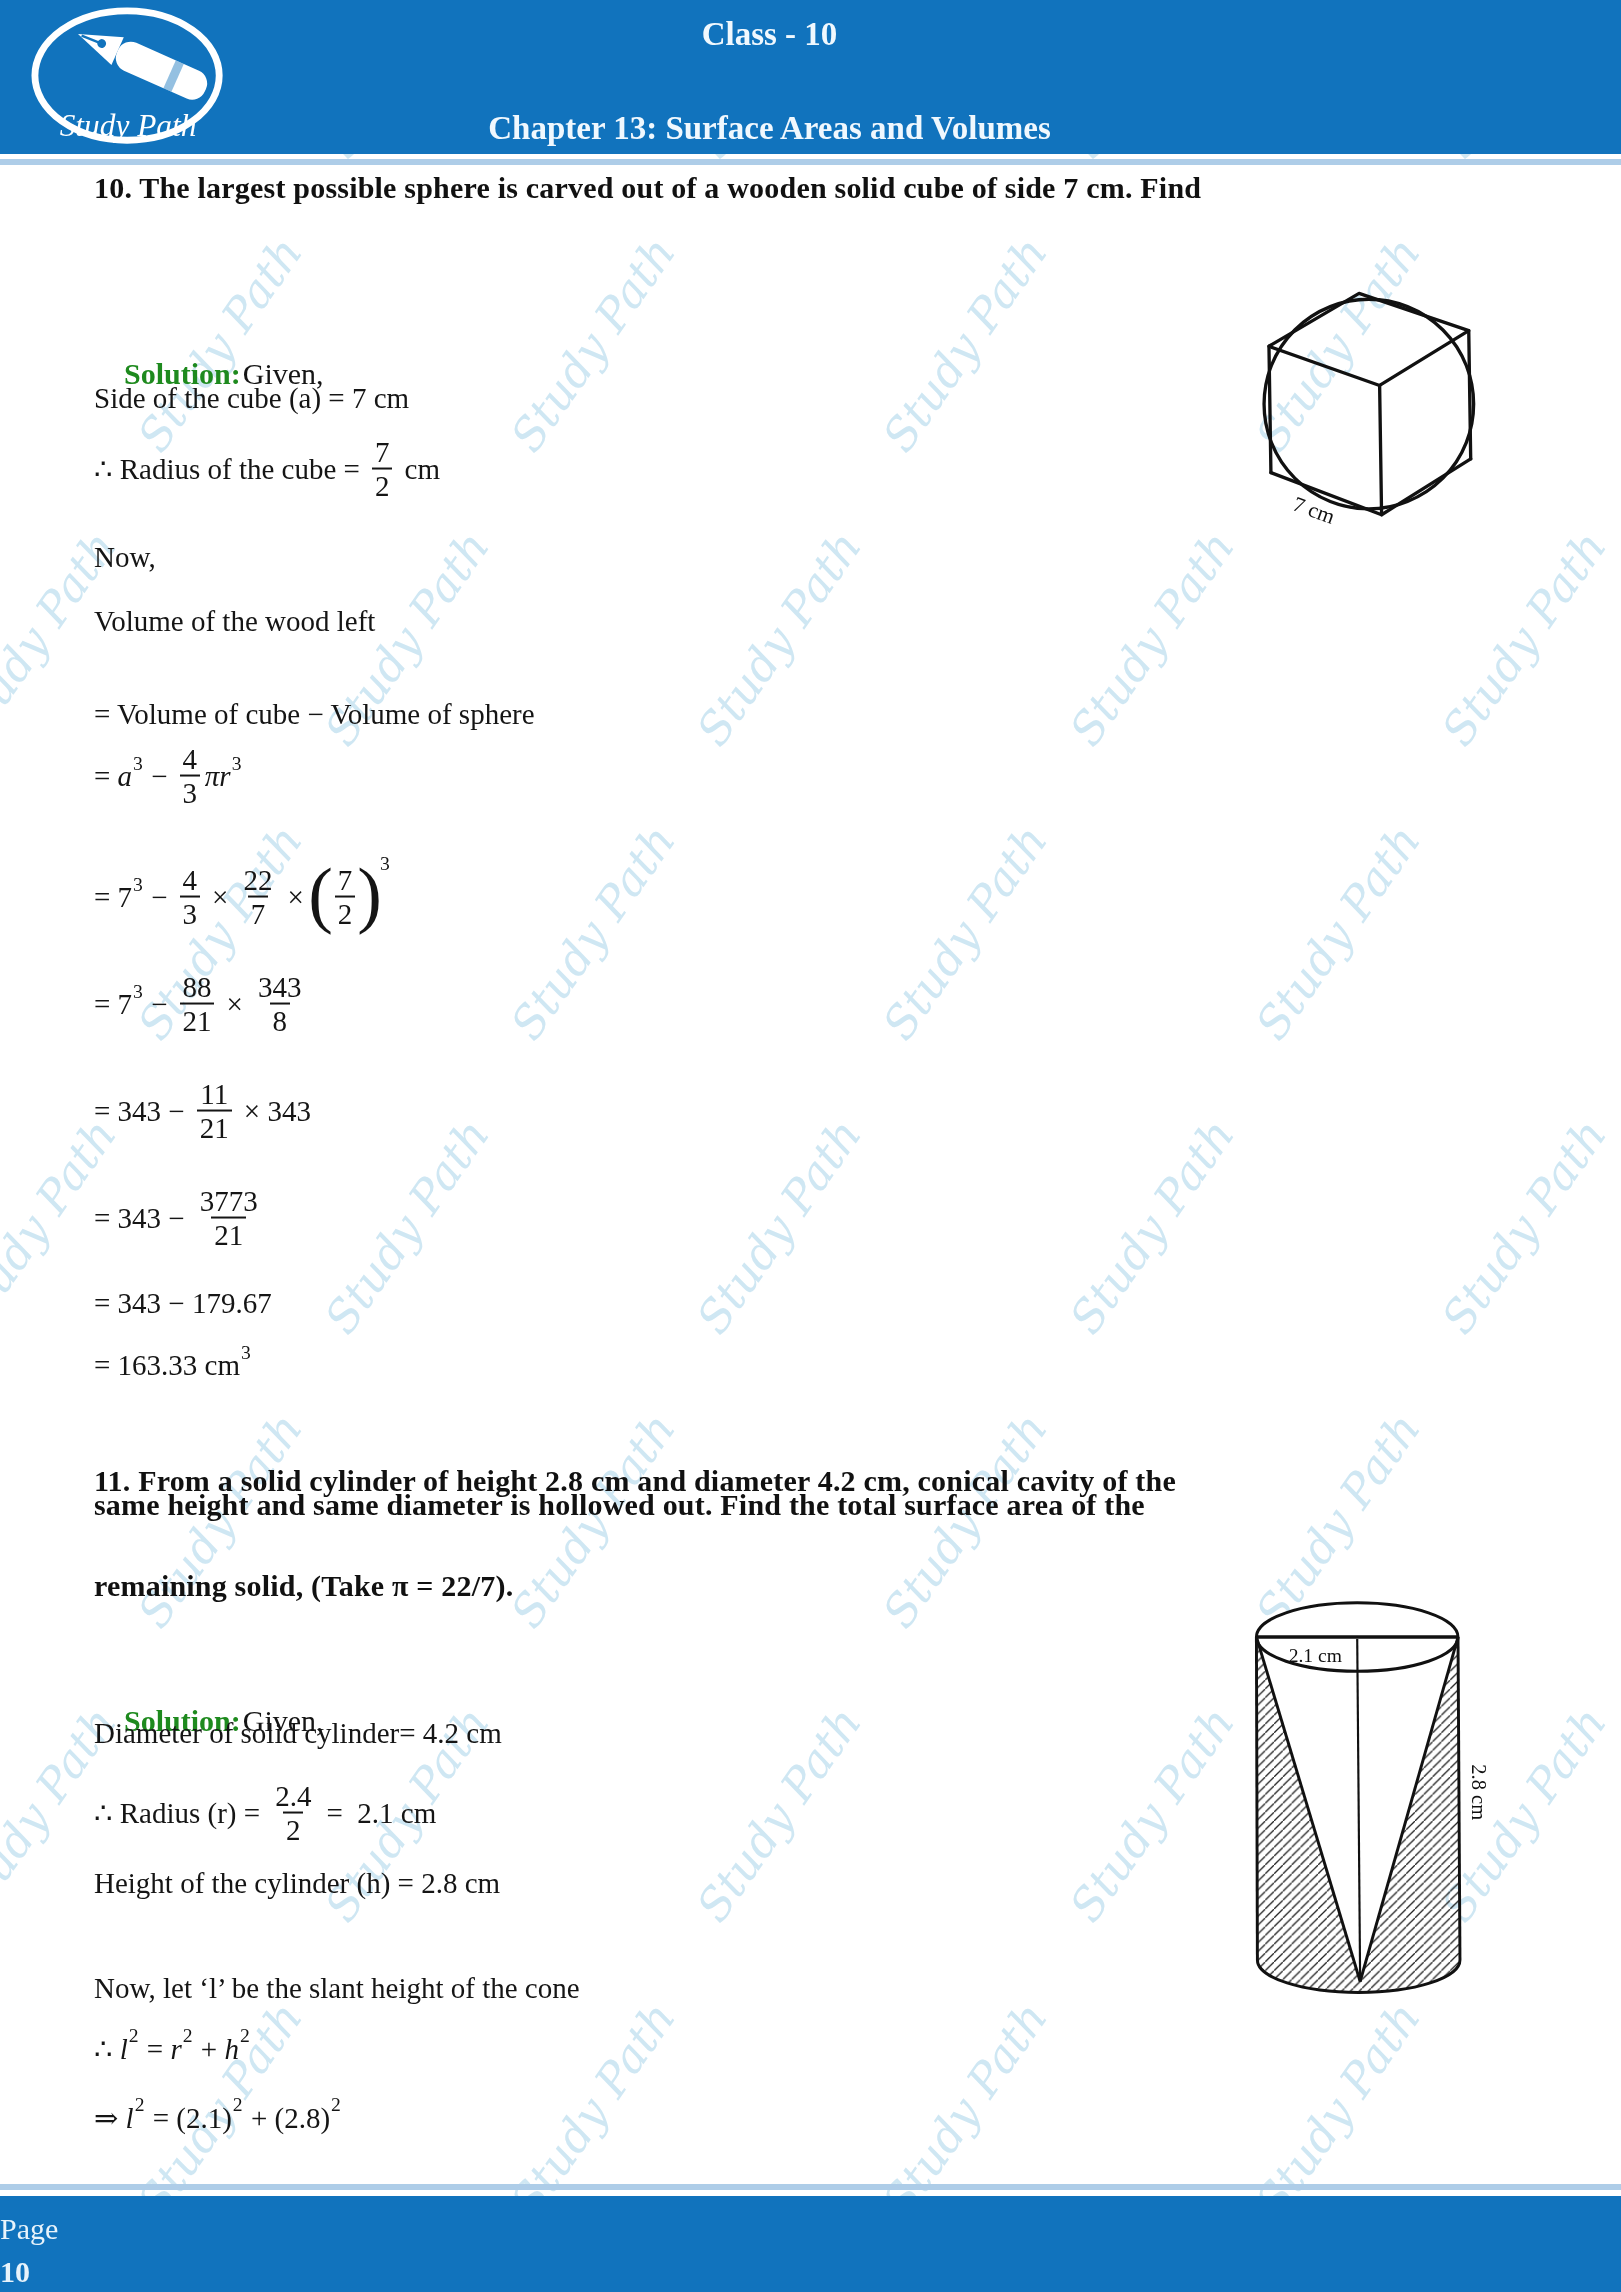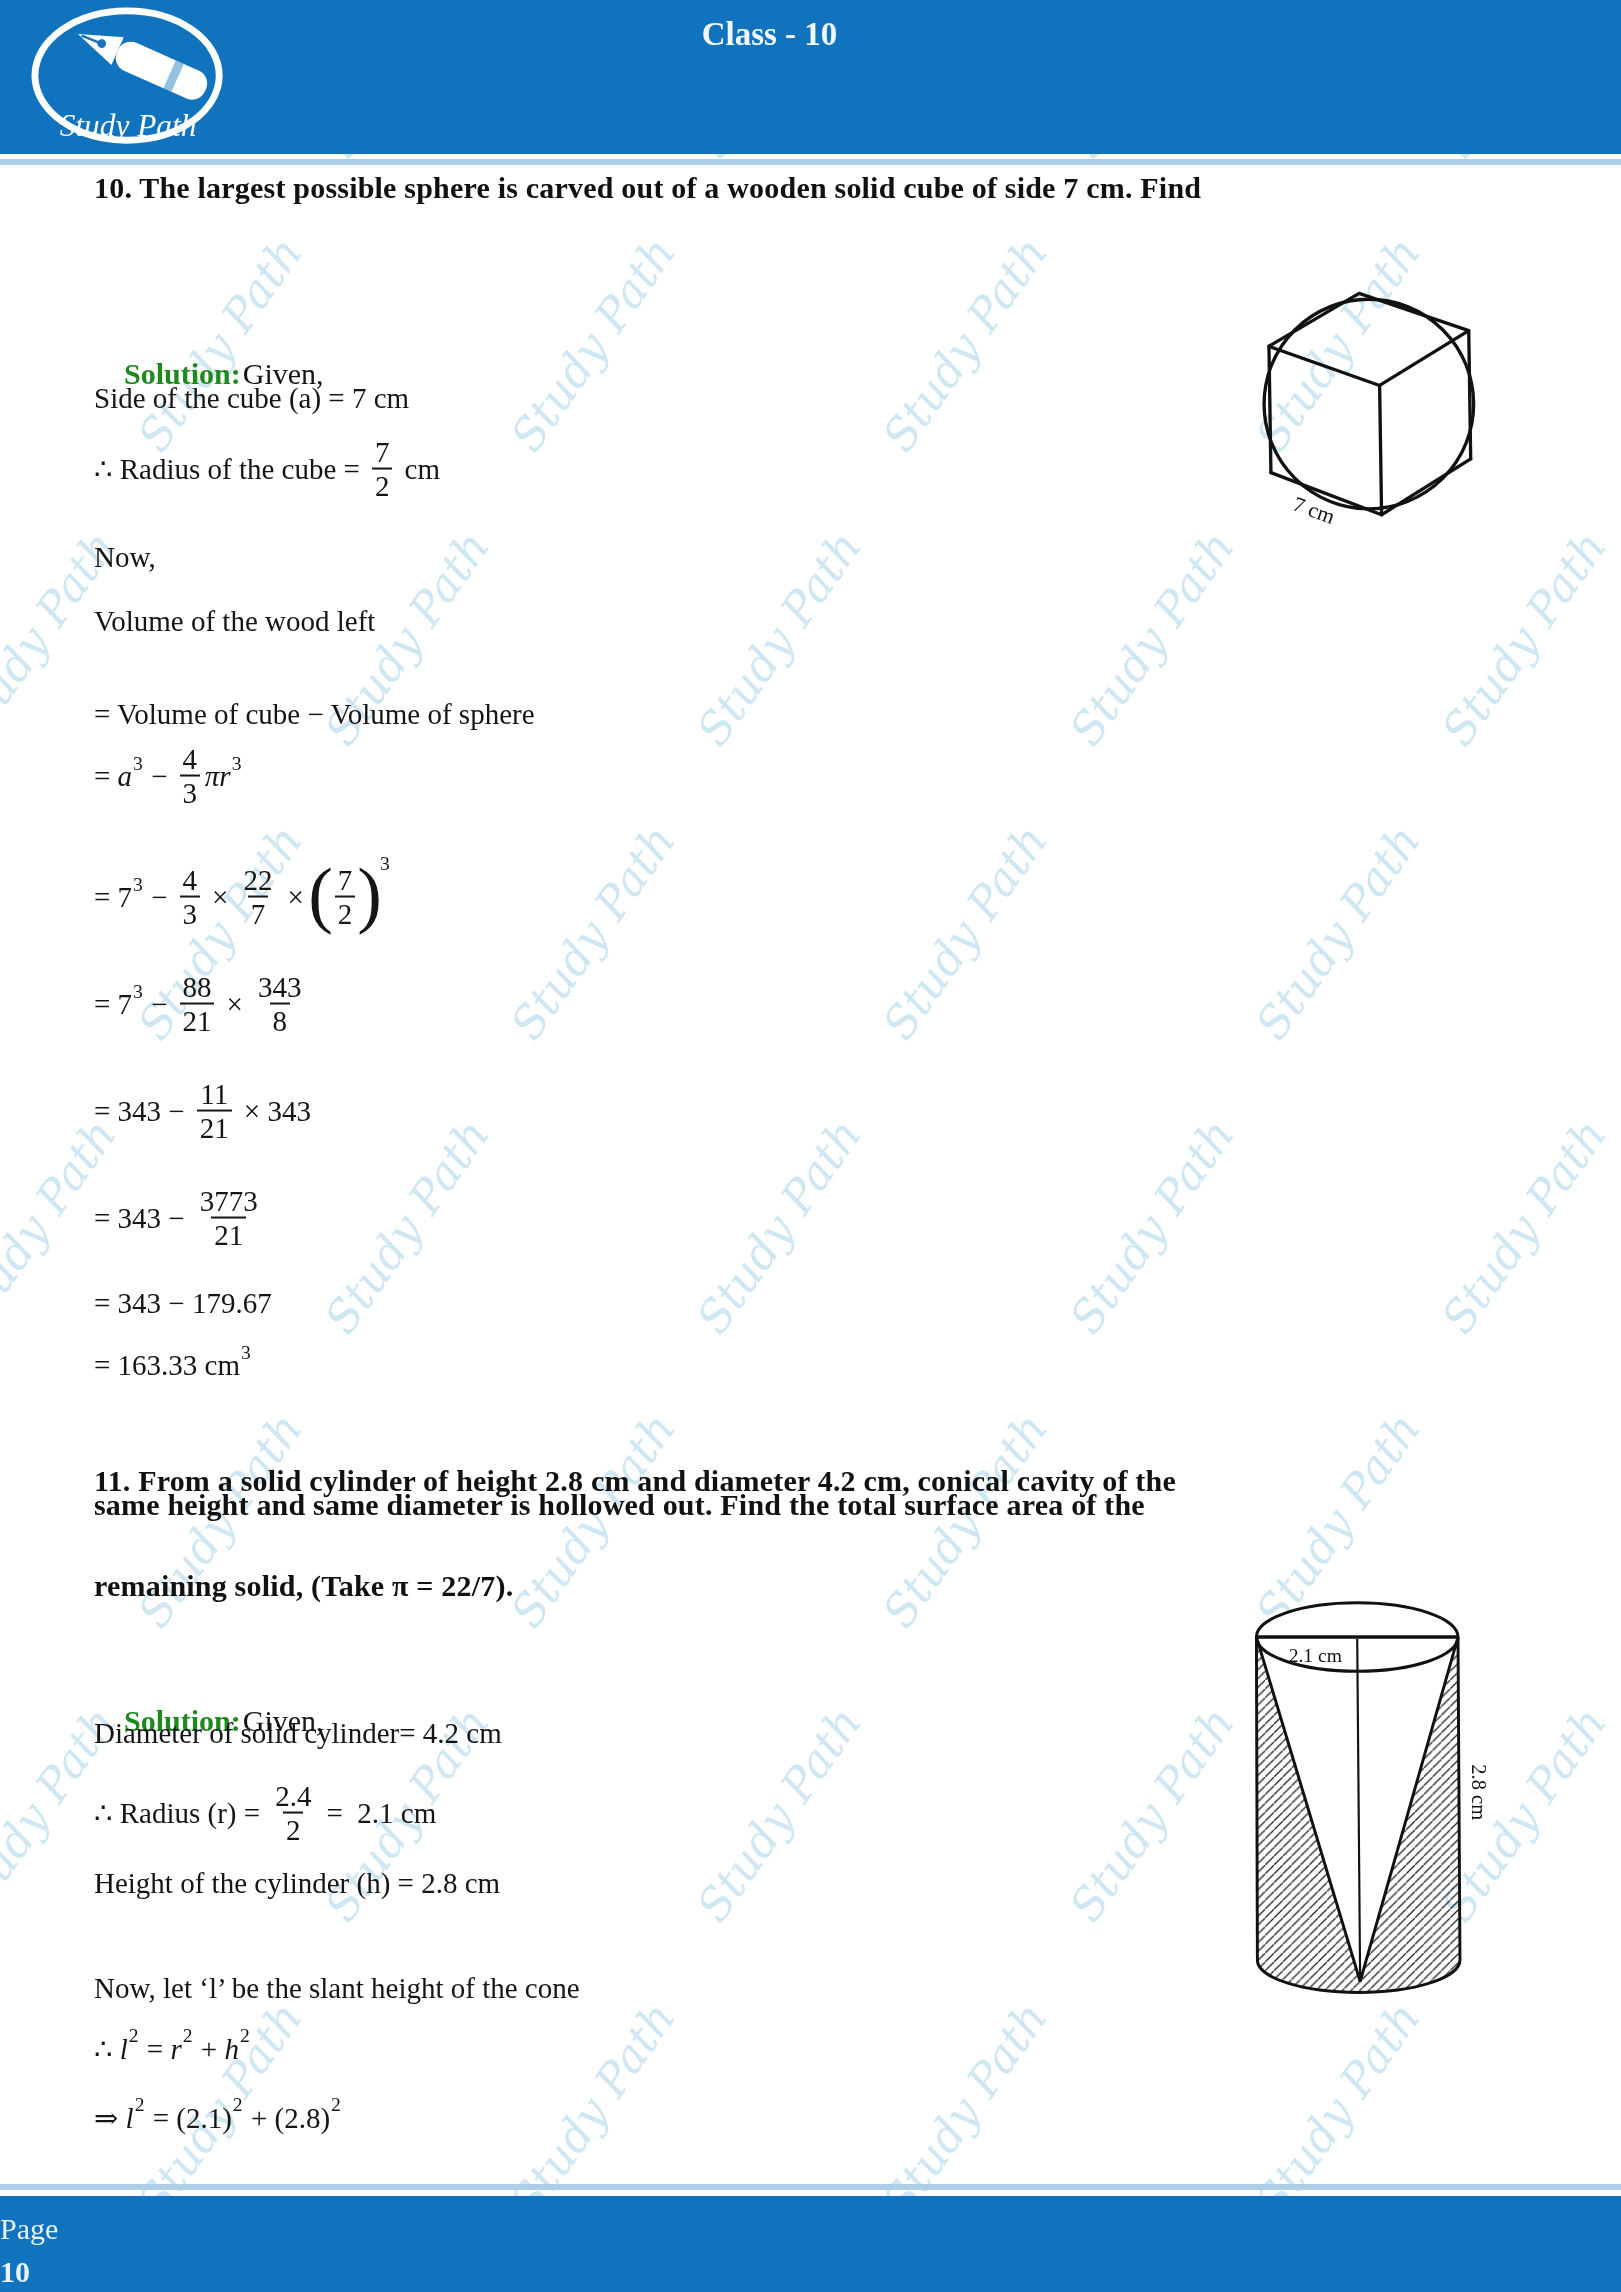--- a/index.html
+++ b/index.html
@@ -79,20 +79,21 @@
       <span class="wm" style="left: 1431px; top: 1901px;">Study Path</span>
       <span class="wm" style="left: 127px; top: 2196px;">Study Path</span>
       <span class="wm" style="left: 500px; top: 2196px;">Study Path</span>
       <span class="wm" style="left: 872px; top: 2196px;">Study Path</span>
       <span class="wm" style="left: 1245px; top: 2196px;">Study Path</span>
       <span class="wm" style="left: 1617px; top: 2196px;">Study Path</span>
     </div>
 
   <div class="band header">
     <div class="header-line" style="top:15.7px">Class - 10</div>
+    <div class="header-line" style="top:110px">Chapter 13: Surface Areas and Volumes</div>
     <svg class="logo-svg" width="208" height="149" viewBox="0 0 212 152">
       <ellipse cx="103" cy="74" rx="94" ry="66" fill="none" stroke="#ffffff" stroke-width="7"></ellipse>
       <g transform="translate(110,56) rotate(24)" fill="#ffffff">
         <rect x="-18" y="-15" width="98" height="31" rx="14"></rect>
         <polygon points="-62,1 -18,-15 -18,16"></polygon>
         <circle cx="-36" cy="0" r="4.5" fill="var(--blue)"></circle>
         <line x1="-58" y1="1" x2="-36" y2="0" stroke="var(--blue)" stroke-width="2.5"></line>
         <rect x="40" y="-15" width="9" height="31" fill="var(--blue)" opacity="0.45"></rect>
       </g>
       <text x="104" y="136" text-anchor="middle" font-size="32" font-style="italic" fill="#ffffff">Study Path</text>

